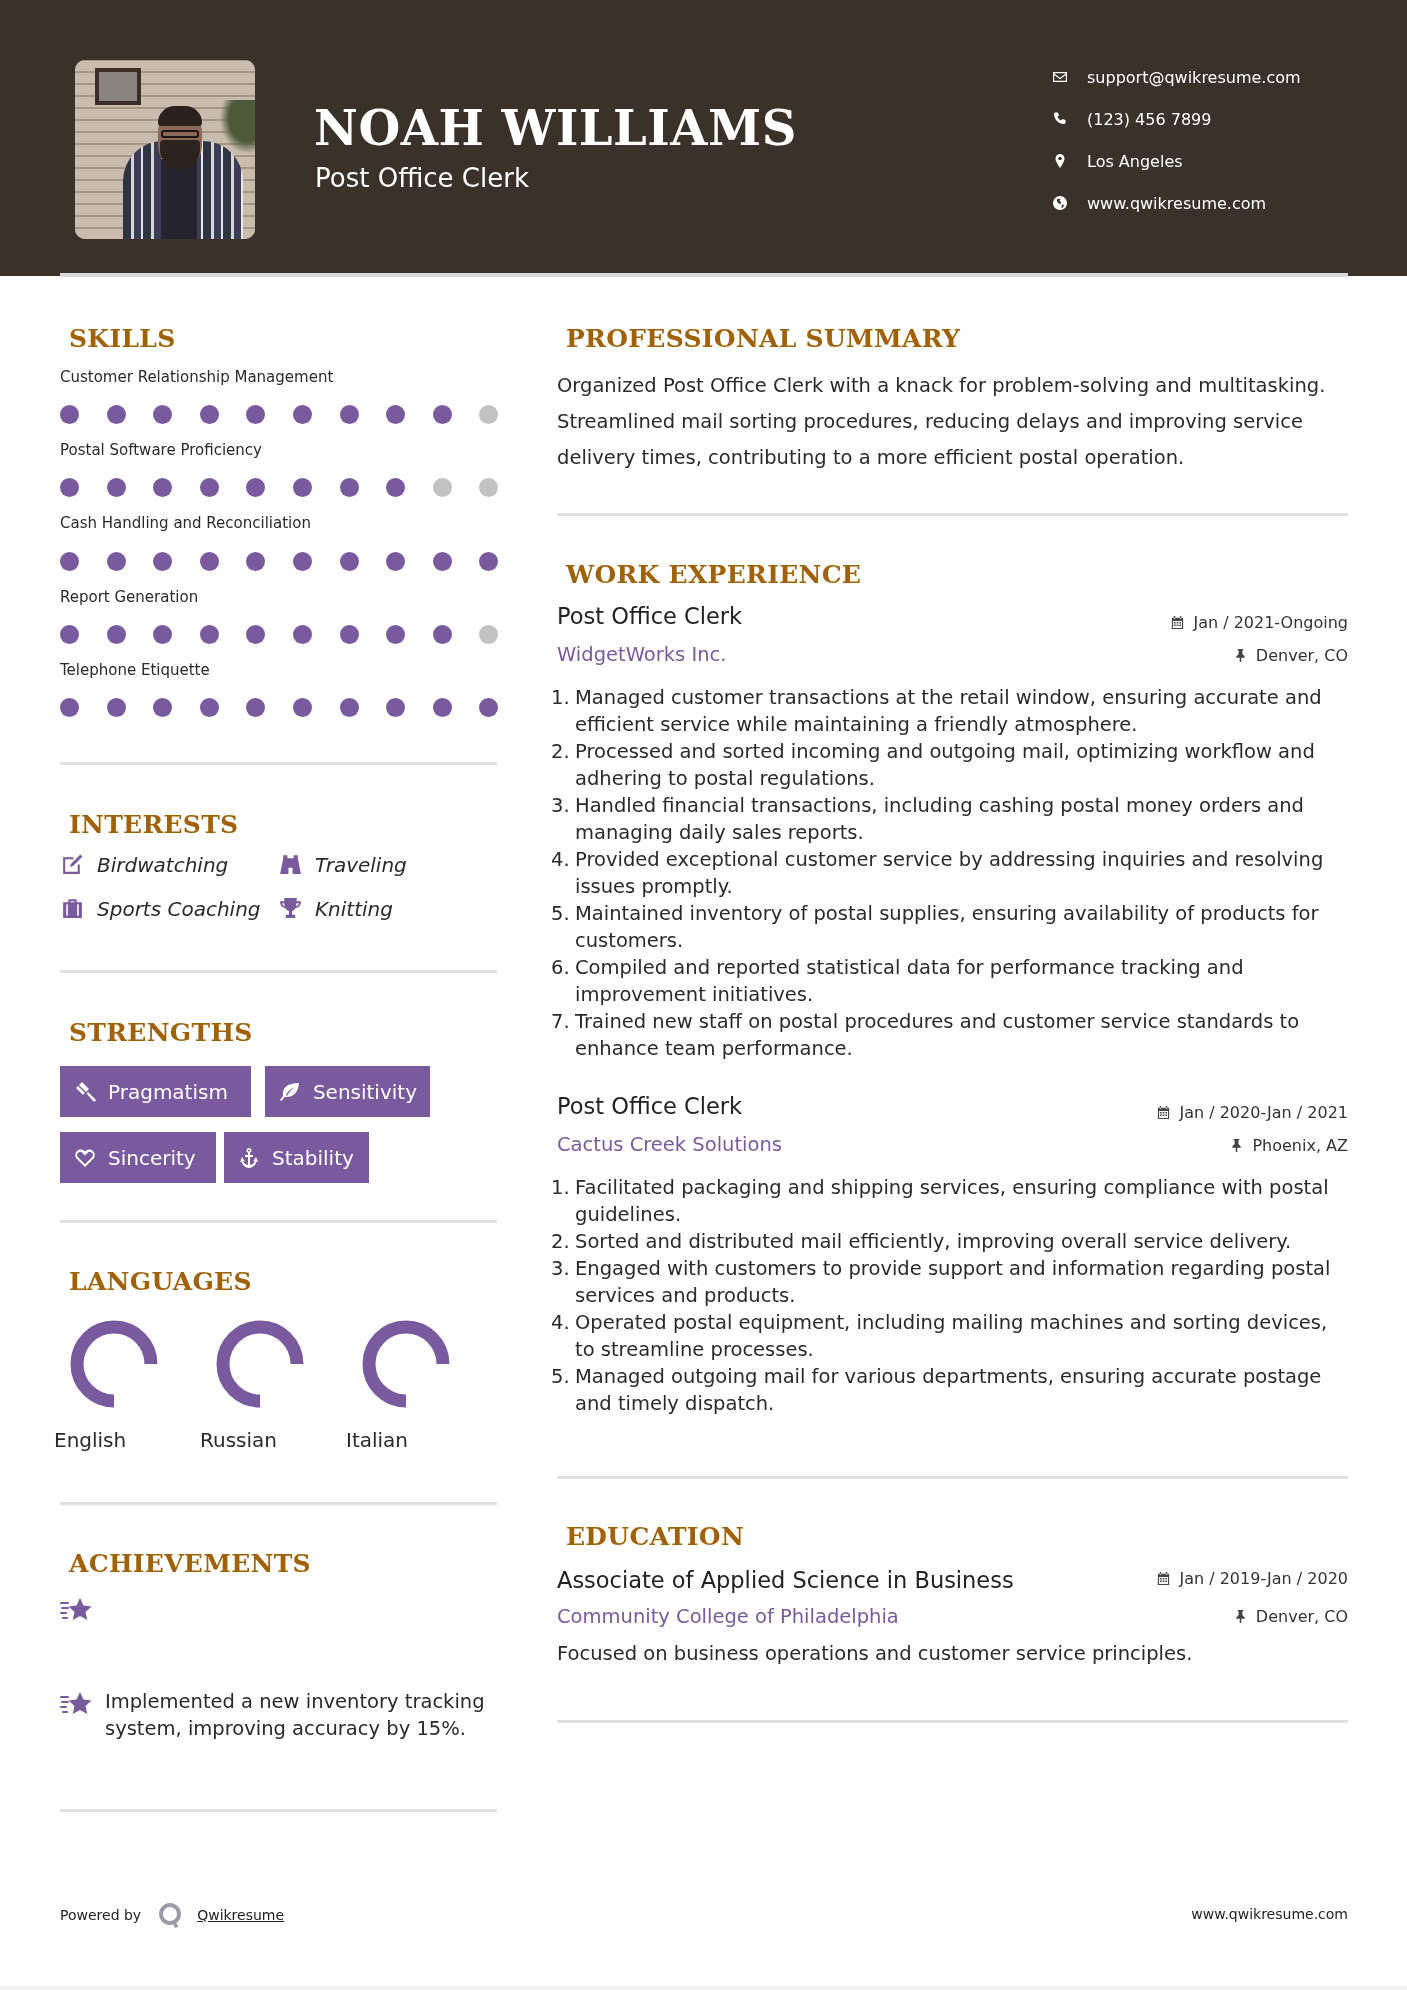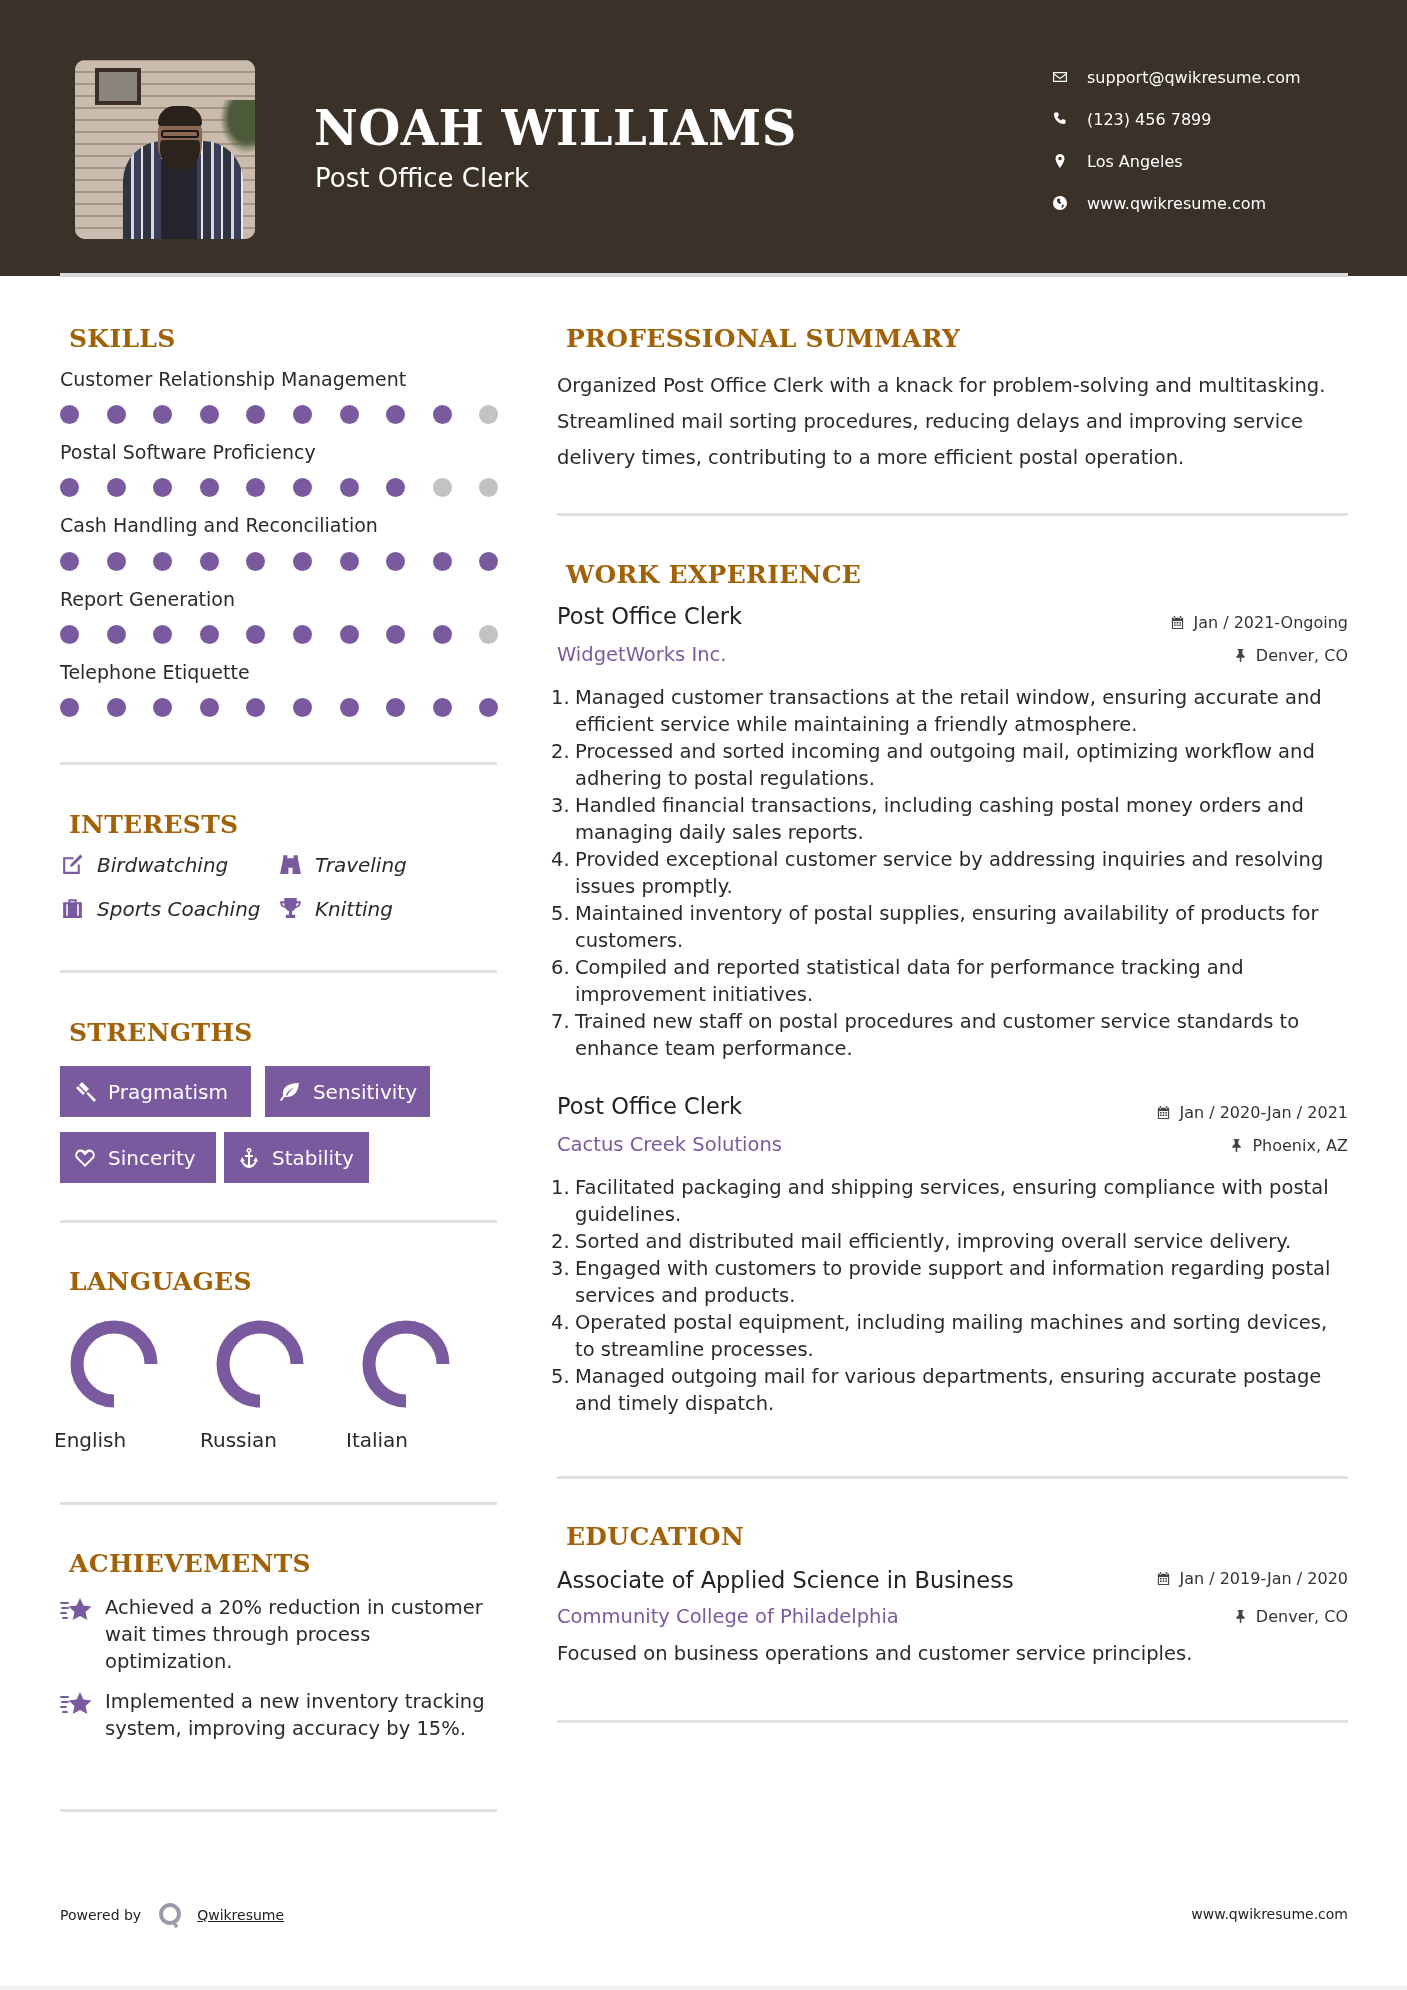--- a/index.html
+++ b/index.html
@@ -28,21 +28,21 @@
   .contact-row { display: flex; align-items: center; height: 42px; color: #fff; font-size: 16px; }
   .contact-row .ic { width: 37px; display:flex; align-items:center; justify-content:flex-start; padding-left:2px; }
   .contact-row .ic svg { width: 16px; height: 16px; fill: #fff; }
 
   .col-left { position: absolute; left: 60px; top: 0; width: 437px; }
   .col-right { position: absolute; left: 557px; top: 0; width: 791px; }
 
   .section-title { position: absolute; font-family: "DejaVu Serif", serif; font-weight: bold; font-size: 25px; color: #a16207; letter-spacing: 0.3px; white-space: nowrap; margin-left: 9px; }
   .divider { position: absolute; height: 3px; background: #e0e0e0; }
 
-  .skill-name { position: absolute; left: 0; font-size: 19px; color: #2a2a2a; white-space: nowrap; }
+  .skill-name { position: absolute; left: 0; font-size: 15px; color: #2a2a2a; white-space: nowrap; }
   .dots { position: absolute; left: 0; display: flex; gap: 0; }
   .dot { width: 19px; height: 19px; border-radius: 50%; margin-right: 27.6px; background: #7a5a9e; }
   .dot.off { background: #c2c2c2; }
   .interest { position: absolute; display: flex; align-items: center; font-size: 20px; color: #2a2a2a; white-space: nowrap; font-style: italic; }
   .interest svg { width: 25px; height: 25px; fill: #7a5a9e; margin-right: 12px; }
 
   .chip { position: absolute; height: 51px; background: #7a5a9e; color: #fff; font-size: 20px; display: flex; align-items: center; padding: 0 13px; white-space: nowrap; }
   .chip svg { width: 24px; height: 24px; fill: #fff; margin-right: 11px; }
 
   .lang { position: absolute; width: 100px; text-align: center; }
@@ -279,21 +279,20 @@
   </div>
 
   <div class="divider" style="top:1502px; left:0; width:437px"></div>
 
   <div class="section-title" style="top:1549px">ACHIEVEMENTS</div>
   <div class="ach" style="top:1594px">
     <svg viewBox="0 0 34 30">
         <path d="M20 2l3.5 7.5 8 1-6 5.5 1.8 8L20 20l-7.3 4 1.8-8-6-5.5 8-1z" fill="#7a5a9e"></path>
         <path d="M1 7h7M2 12h6M1 17h5M3 22h4" stroke="#7a5a9e" stroke-width="2" stroke-linecap="round"></path>
       </svg>
-    <div class="t">Achieved a 20% reduction in customer wait times through process optimization.</div>
   </div>
   <div class="ach" style="top:1688px">
     <svg viewBox="0 0 34 30">
         <path d="M20 2l3.5 7.5 8 1-6 5.5 1.8 8L20 20l-7.3 4 1.8-8-6-5.5 8-1z" fill="#7a5a9e"></path>
         <path d="M1 7h7M2 12h6M1 17h5M3 22h4" stroke="#7a5a9e" stroke-width="2" stroke-linecap="round"></path>
       </svg>
     <div class="t">Implemented a new inventory tracking system, improving accuracy by 15%.</div>
   </div>
 
   <div class="divider" style="top:1809px; left:0; width:437px"></div>

